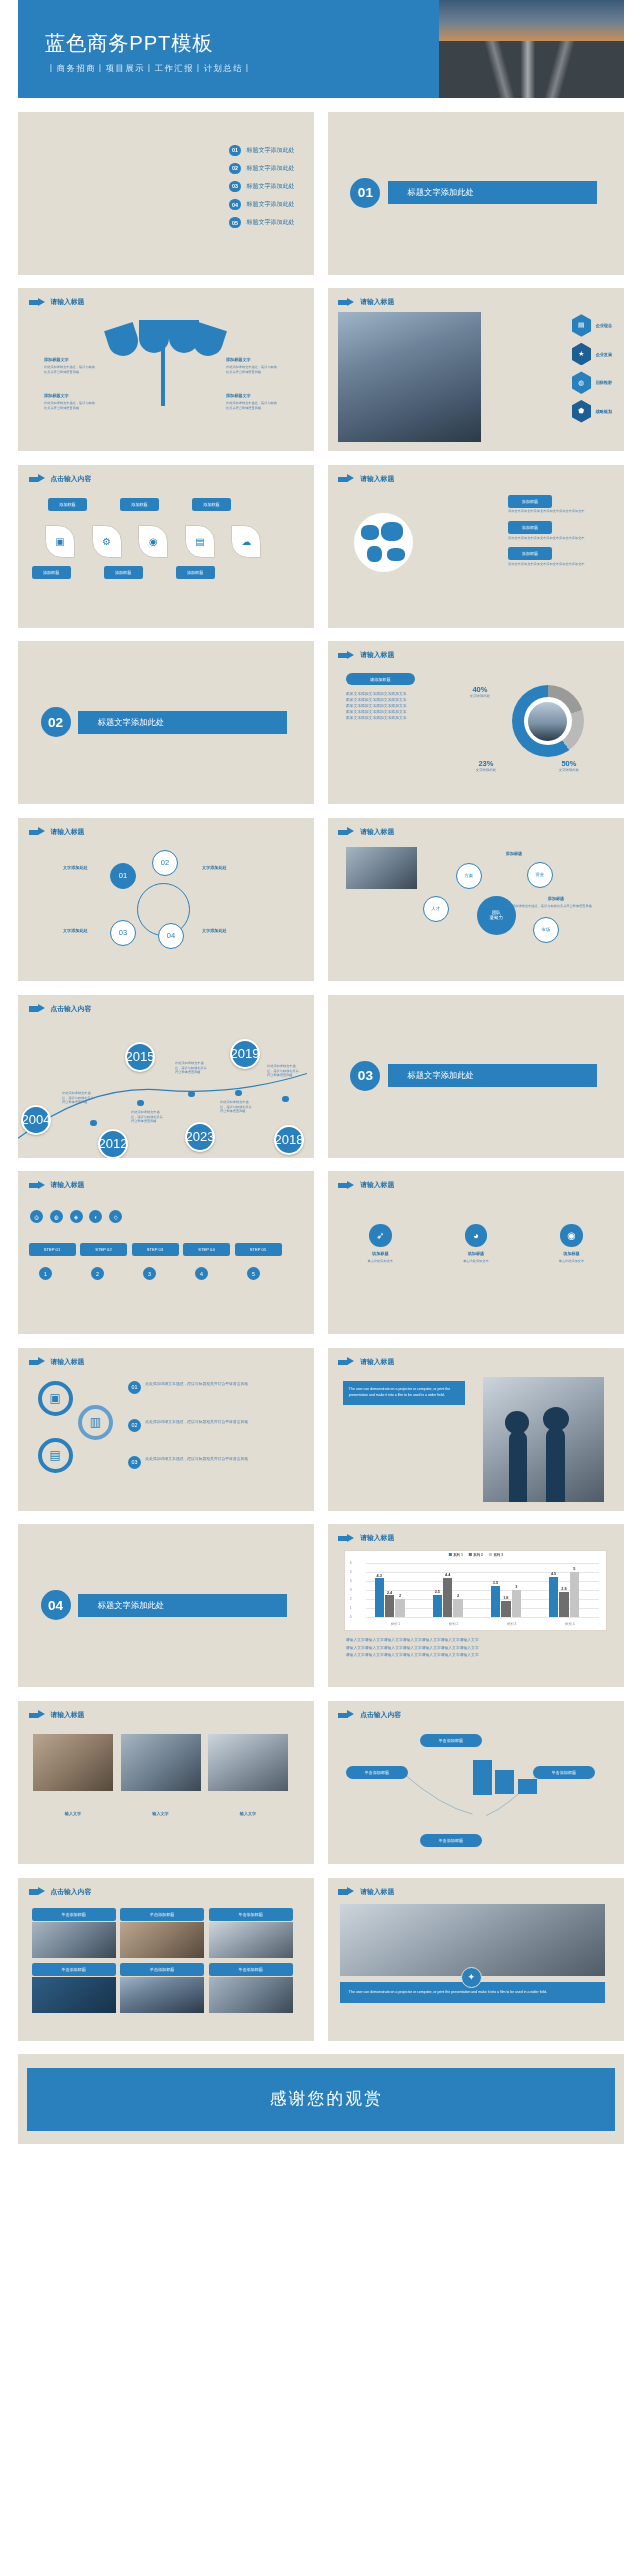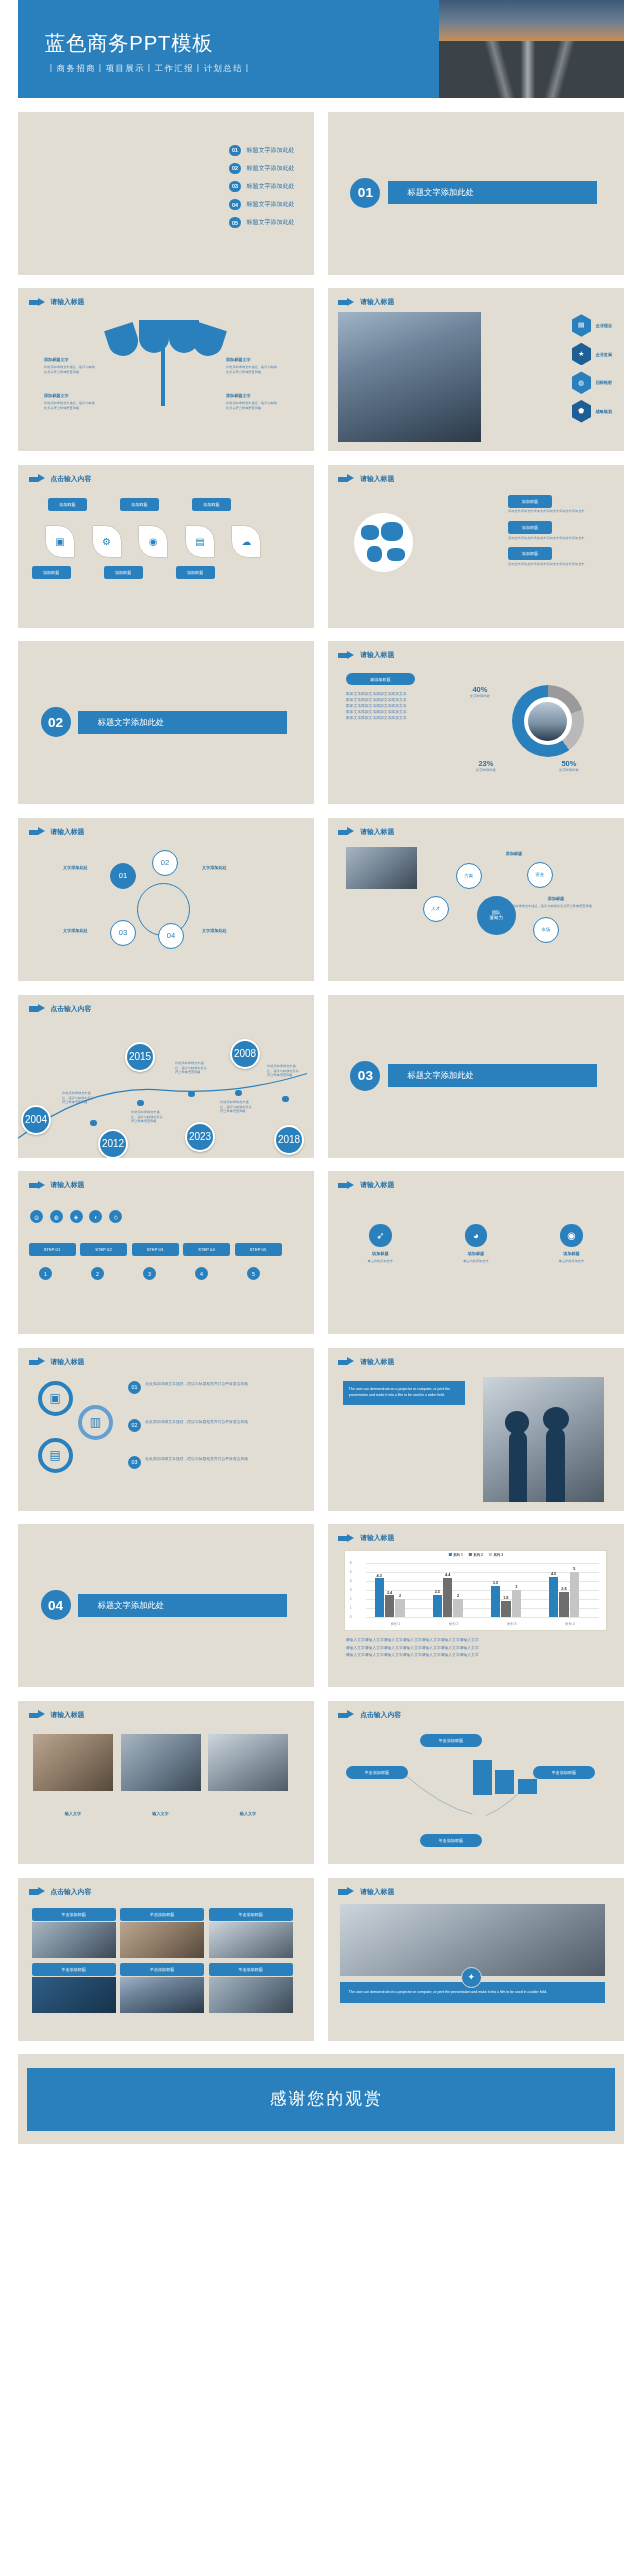--- a/index.html
+++ b/index.html
@@ -114,21 +114,21 @@
 
   
   .ring{ width:26px;height:26px;border-radius:50%;border:1.5px solid #2980bd;background:#fff;
     display:flex;align-items:center;justify-content:center;color:#2980bd;font-size:7.5px;}
   .ring.fill{ background:#2980bd;color:#fff;}
   .bigring{ width:39px;height:39px;border-radius:50%;background:#2980bd;color:#fff;
     display:flex;align-items:center;justify-content:center;flex-direction:column;font-size:4.5px;line-height:1.3;}
 
   
   .pin{ width:30px;height:30px;border-radius:50%;background:#2980bd;color:#fff;
-    border:2.3px solid #fff; display:flex;align-items:center;justify-content:center;font-size:10px;
+    border:2.3px solid #fff; display:flex;align-items:center;justify-content:center;font-size:13px;
     box-shadow:0 0.8px 2.3px rgba(0,0,0,.25); position:absolute;}
   .dot{ width:6.8px;height:6.8px;border-radius:50%;background:#2980bd;position:absolute;}
 
   
   .steppill{ height:13px; background:#2980bd;color:#fff;font-size:4.1px;
     display:flex;align-items:center;justify-content:center; border-radius:2.3px; padding:0 3px;}
   .stepcirc{ width:13px;height:13px;border-radius:50%;background:#2980bd;color:#fff;font-size:5.3px;
     display:flex;align-items:center;justify-content:center;}
 
   
@@ -423,21 +423,21 @@
       <div class="pin" style="left:80px;top:134px;">
           <span>2012</span>
         </div>
       <div class="pin" style="left:107px;top:47px;">
           <span>2015</span>
         </div>
       <div class="pin" style="left:167px;top:127px;">
           <span>2023</span>
         </div>
       <div class="pin" style="left:212px;top:44px;">
-          <span>2008</span>
+          <span>2019</span>
         </div>
       <div class="pin" style="left:256px;top:130px;">
           <span>2018</span>
         </div>
       <div class="dot" style="left:72px;top:125px;"></div>
       <div class="dot" style="left:119px;top:105px;"></div>
       <div class="dot" style="left:170px;top:96px;"></div>
       <div class="dot" style="left:217px;top:95px;"></div>
       <div class="dot" style="left:264px;top:101px;"></div>
       <div class="tiny" style="position:absolute;left:44px;top:96px;width:32px;">此处添加详细文本描述，建议与标题相关并符合整体语言风格</div>

